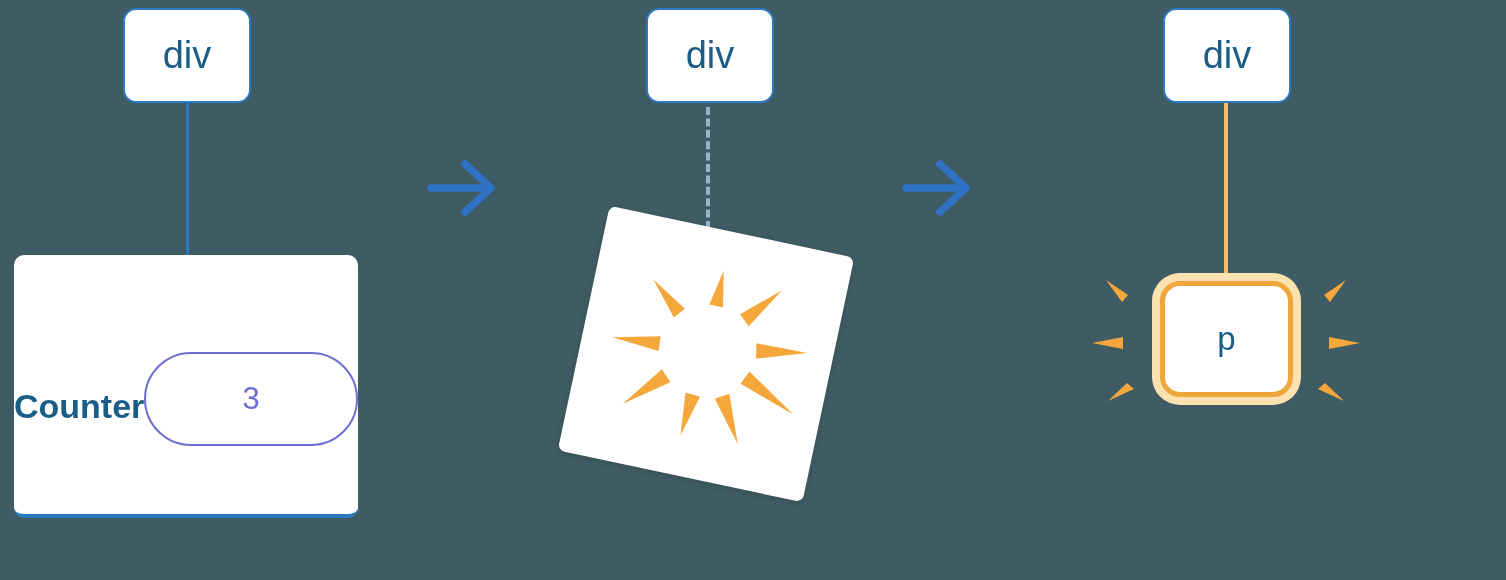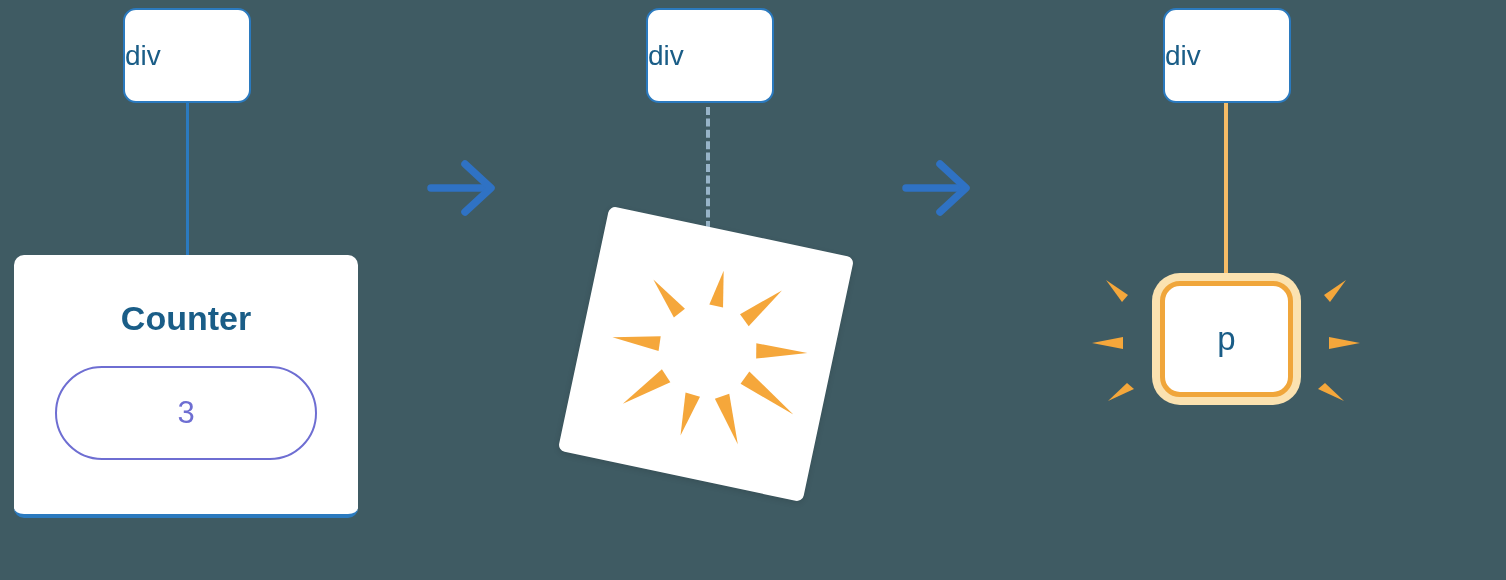--- a/index.html
+++ b/index.html
@@ -11,22 +11,22 @@
     overflow:hidden;
   }
 
   
   .node {
     position:absolute;
     width:128px; height:95px;
     background:#ffffff;
     border:2px solid #2B7ABF;
     border-radius:13px;
-    display:flex; align-items:center; 
-    font-size:28px; font-weight:500; color:#1A5D87;
+    display:flex; align-items:center; justify-content:center;
+    font-size:38px; font-weight:500; color:#1A5D87;
     box-sizing:border-box;
     z-index:3;
   }
 
   .connector {
     position:absolute;
     width:3px;
     background:#2B7ABF;
     z-index:1;
   }
@@ -45,21 +45,21 @@
 
   
   .card {
     position:absolute;
     left:14px; top:255px;
     width:344px; height:259px;
     background:#ffffff;
     border-radius:10px;
     border-bottom:4px solid #2B7ABF;
     z-index:2;
-    display:flex; flex-direction:column; align-items:center;
+    display:flex; align-items:center;
   }
   .card-title {
     margin-top:44px;
     font-size:34px; font-weight:600;
     color:#1A5D87;
   }
   .pill {
     margin-top:28px;
     width:262px; height:94px;
     border:2.5px solid #6E6ED2;

